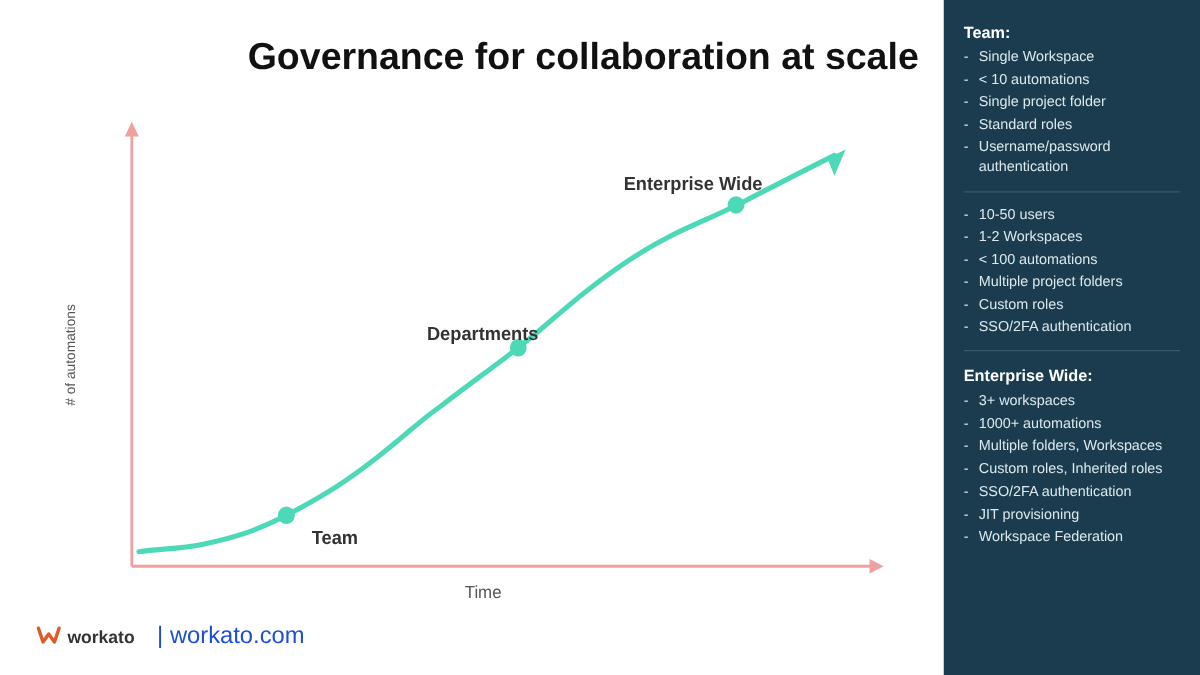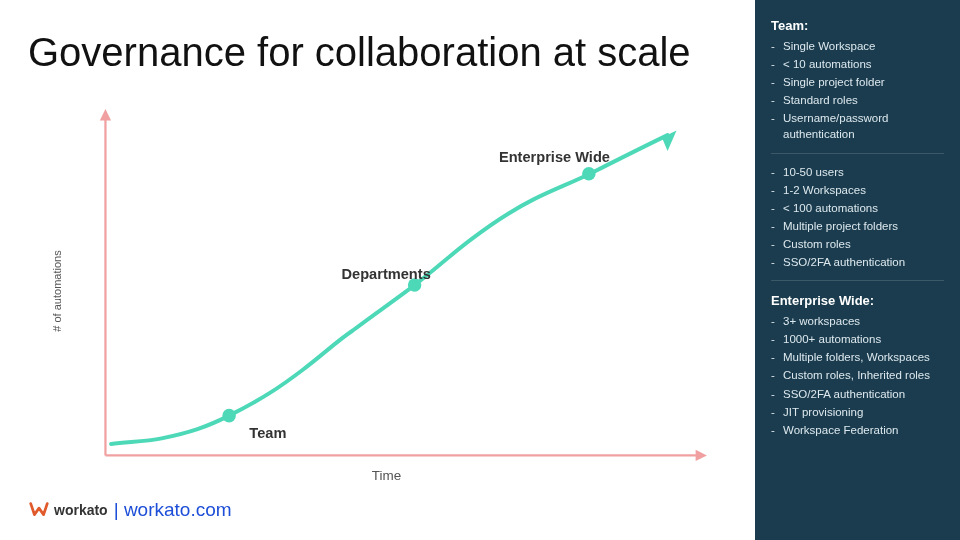--- a/index.html
+++ b/index.html
@@ -13,25 +13,26 @@
     }
 
     .left-panel {
       flex: 1;
       padding: 28px 20px 20px 28px;
       display: flex;
       flex-direction: column;
     }
 
     .title {
-      font-size: 40px;
-      font-weight: 400;
+      font-size: 30px;
+      font-weight: 700;
       color: #111;
       margin-bottom: 16px;
       line-height: 1.2;
+      text-align: right;
     }
 
     .chart-area {
       flex: 1;
       position: relative;
       margin-left: 10px;
     }
 
     .y-label {
       position: absolute;
@@ -44,21 +45,21 @@
     }
 
     .chart-svg {
       width: 100%;
       height: 100%;
     }
 
     .footer {
       display: flex;
       align-items: center;
-      gap: 6px;
+      gap: 18px;
       margin-top: 10px;
       font-size: 13px;
       color: #333;
     }
 
     .workato-logo {
       display: flex;
       align-items: center;
       gap: 4px;
       font-weight: 700;

